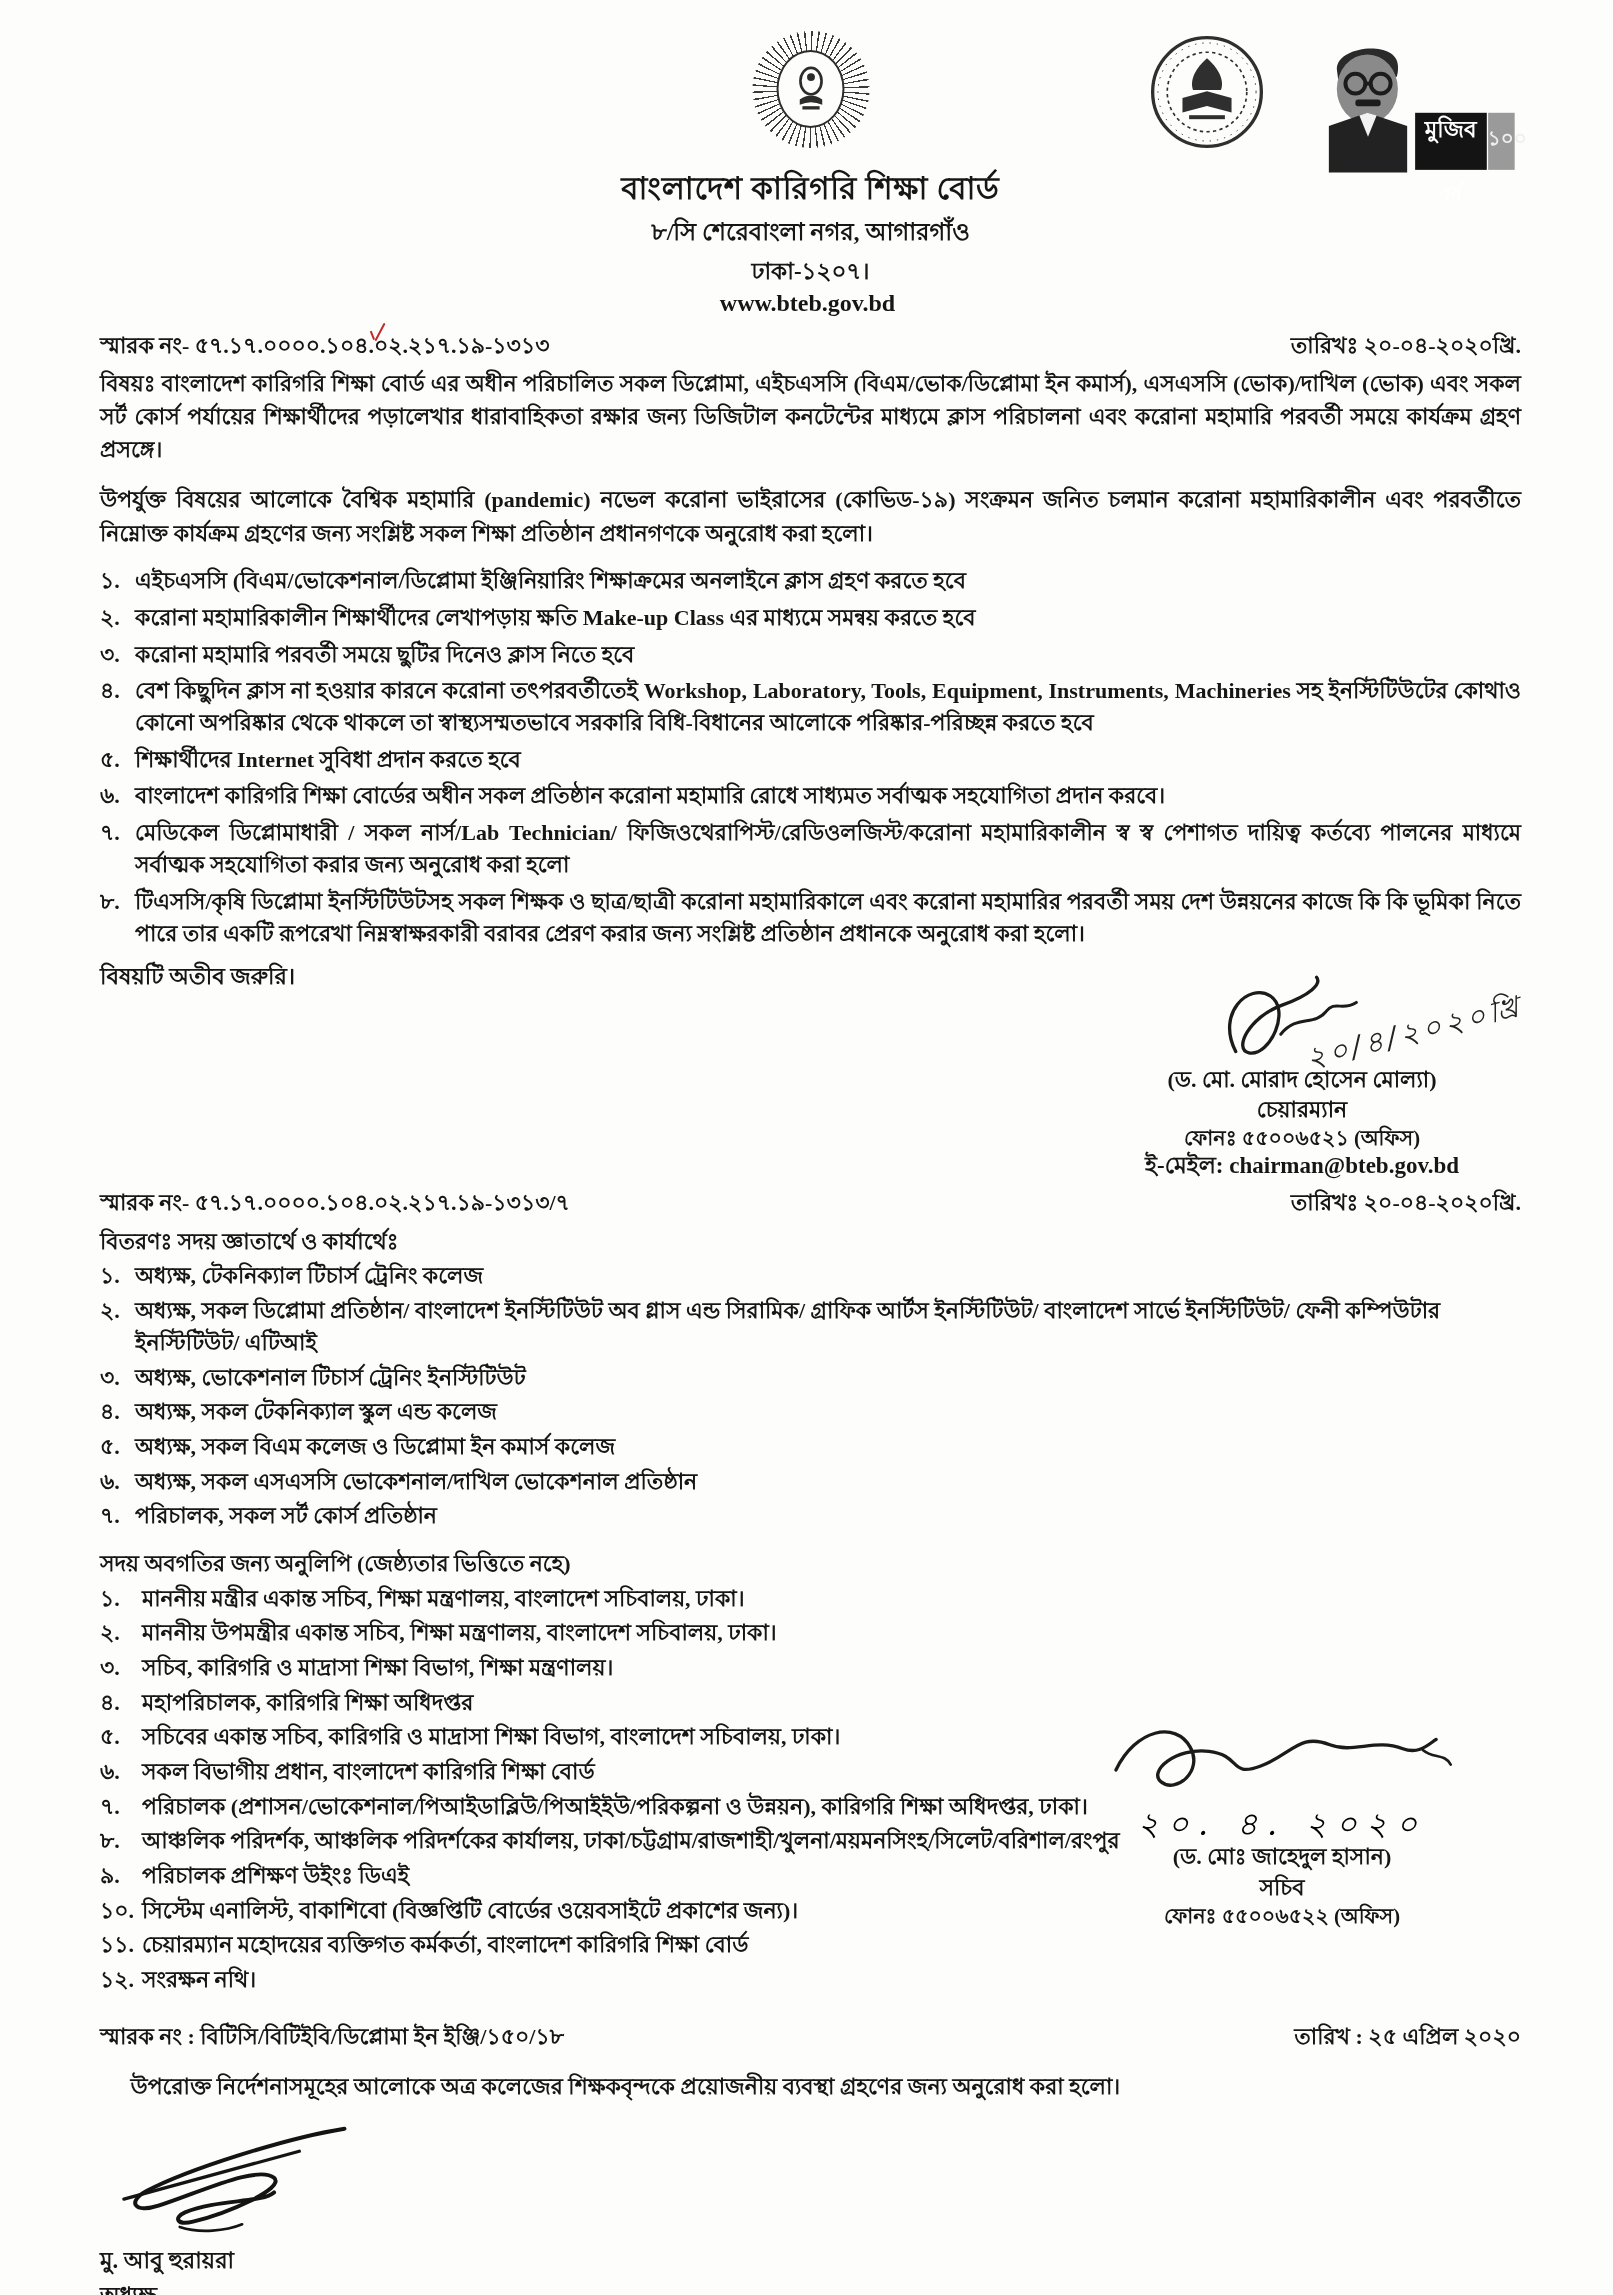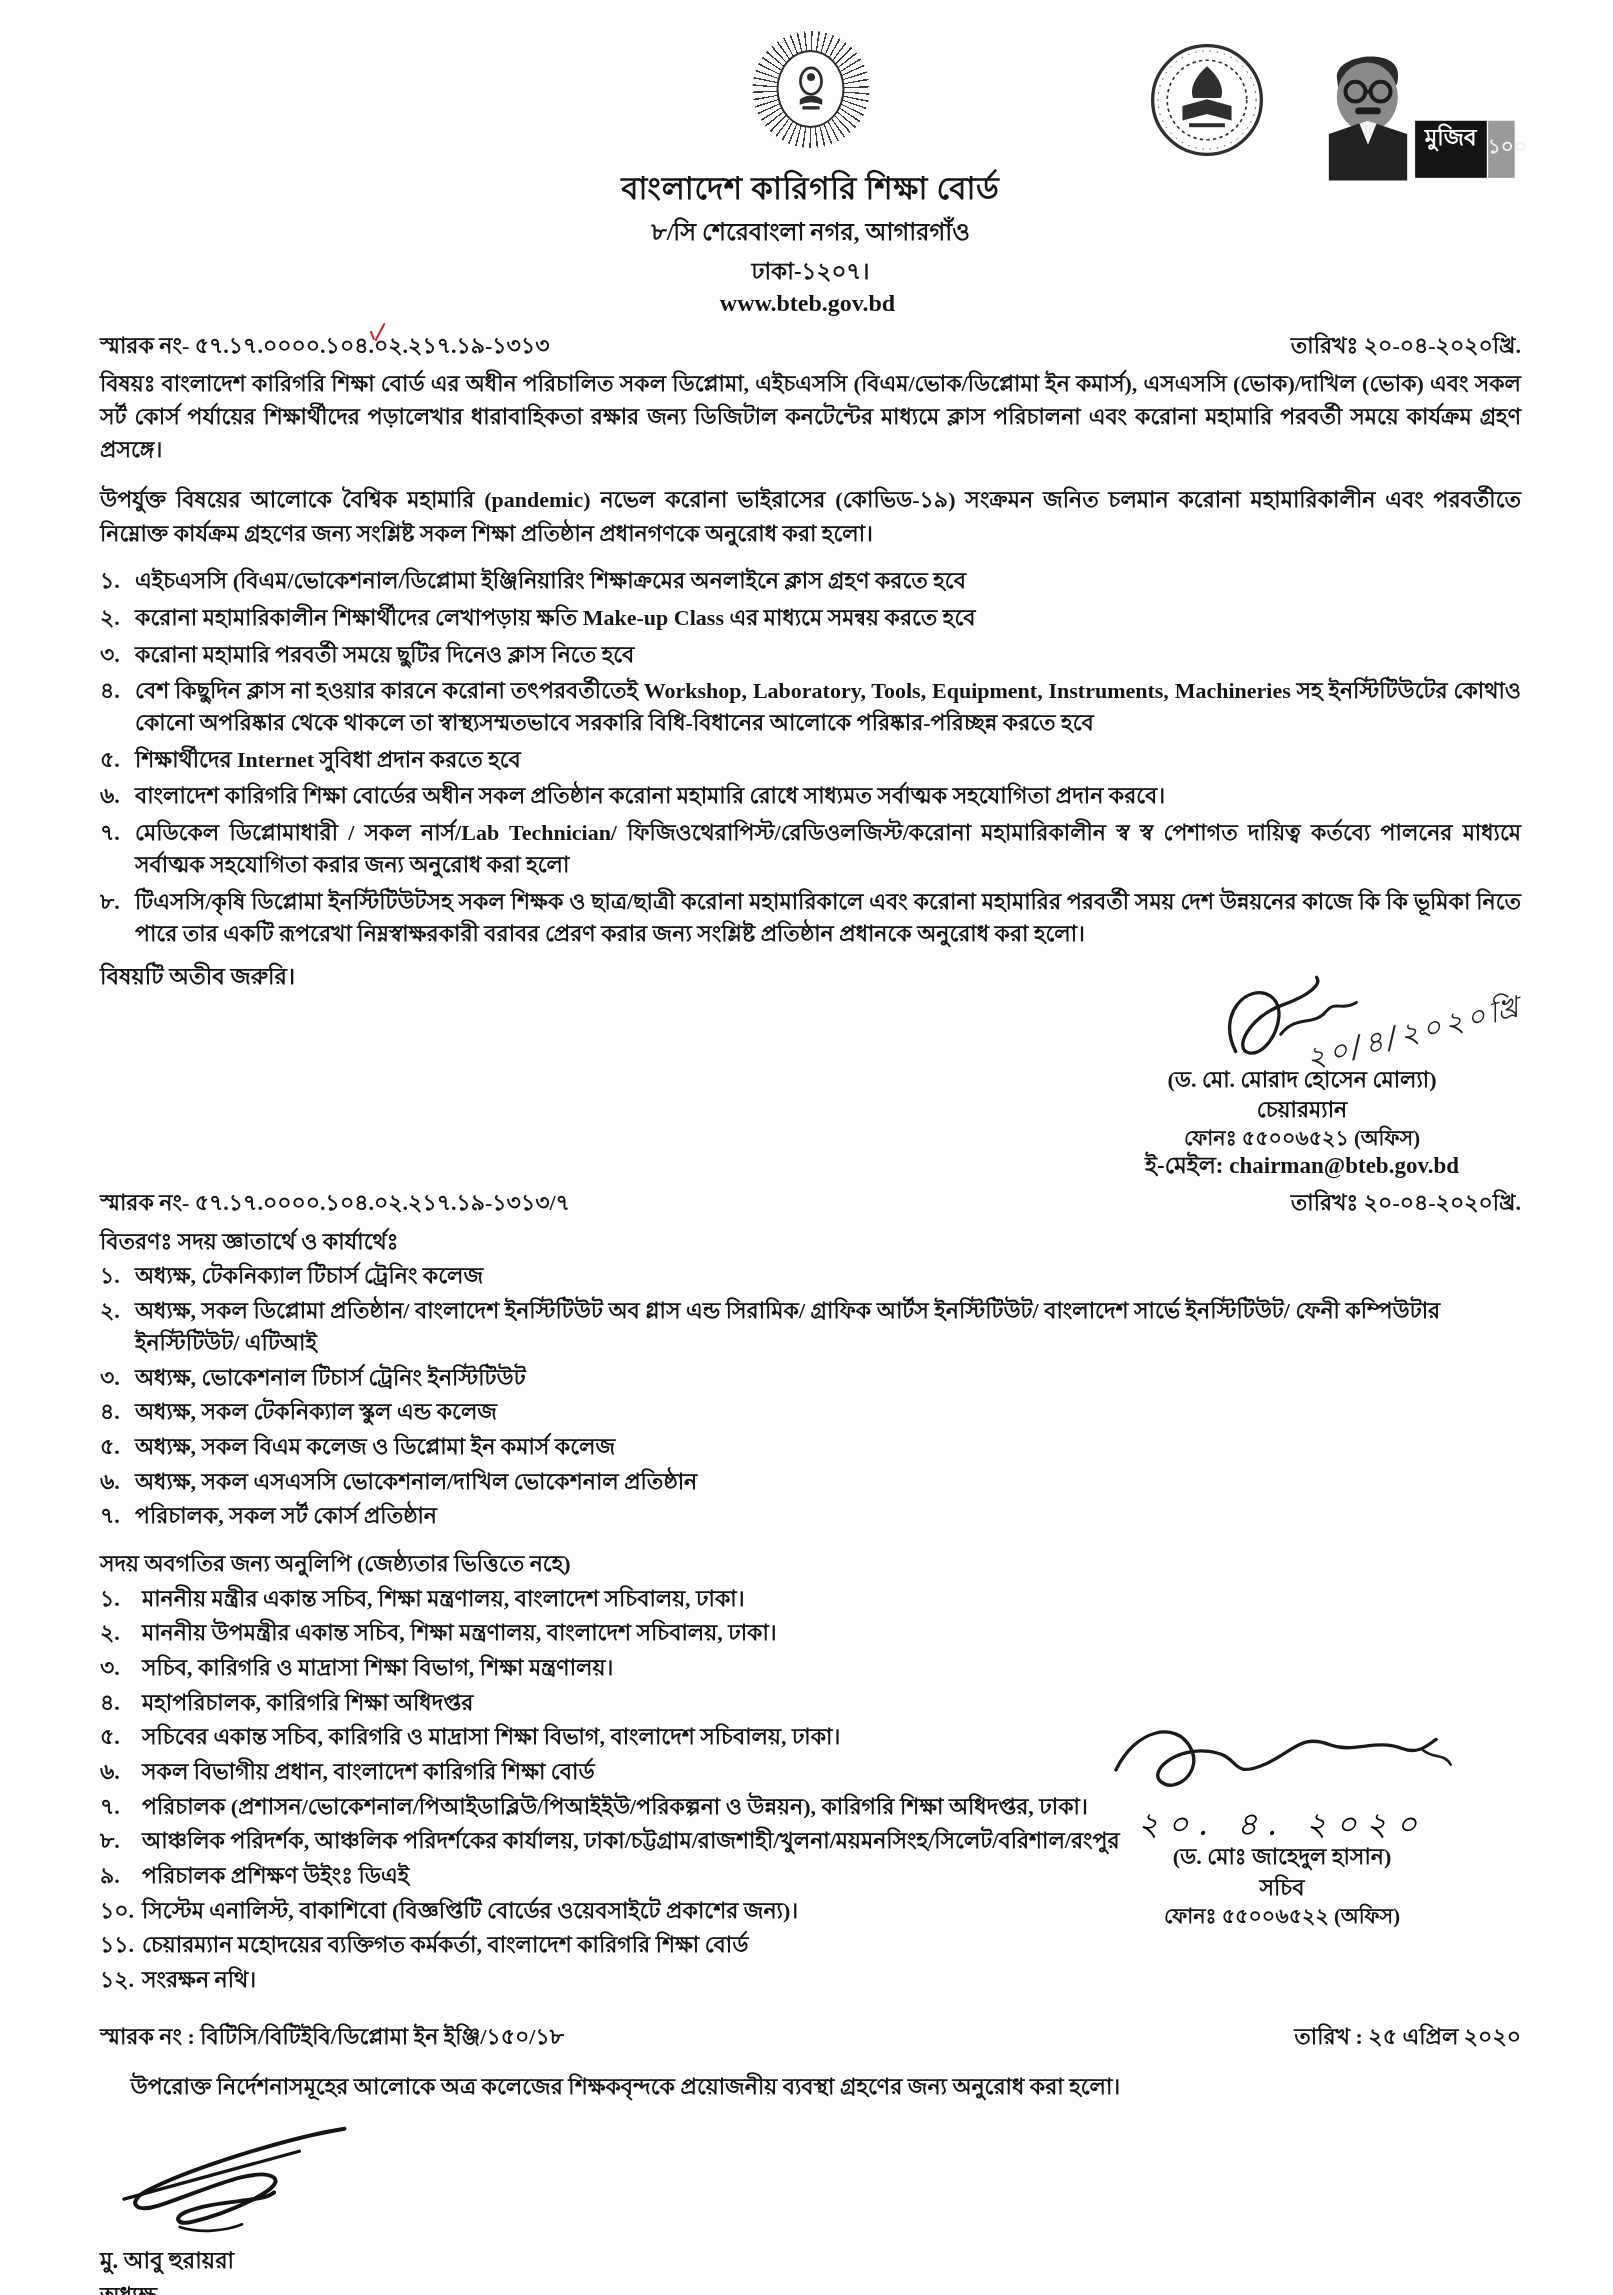--- a/index.html
+++ b/index.html
@@ -24,21 +24,21 @@
     width:117px;height:117px;border-radius:50%;
     background:repeating-conic-gradient(#3a3a3a 0deg 1.6deg, transparent 1.6deg 7.2deg);
     position:relative;
   }
   .starburst .inner{
     position:absolute;left:50%;top:50%;transform:translate(-50%,-50%);
     width:64px;height:74px;border-radius:50%;
     background:#fdfdfb;border:2px solid #2c2c2c;
     display:flex;align-items:center;justify-content:center;
   }
-  .right-logos{position:absolute;right:5.3px;top:22px;display:flex;gap:30.5px;align-items:flex-start;}
+  .right-logos{position:absolute;right:5.3px;top:14px;display:flex;gap:30.5px;align-items:flex-start;}
   .org-title{position:absolute;left:0;right:0;top:145px;text-align:center;font-size:31px;letter-spacing:0.7px;}
   .org-addr1{position:absolute;left:0;right:0;top:194px;text-align:center;font-size:24px;}
   .org-addr2{position:absolute;left:0;right:0;top:234px;text-align:center;font-size:23px;}
   .org-web{position:absolute;left:0;right:6px;top:271px;text-align:center;font-size:24px;font-family:"Liberation Serif",serif;}
   
   .memo-row{display:flex;justify-content:space-between;align-items:flex-end;font-size:22px;line-height:32px;gap:21px;}
   .memo-row .ref{position:relative;}
   .red-tick{
     position:absolute;left:279px;top:-8px;width:2px;height:20px;background:#c22a2a;
     transform:rotate(28deg);border-radius:1.3px;

